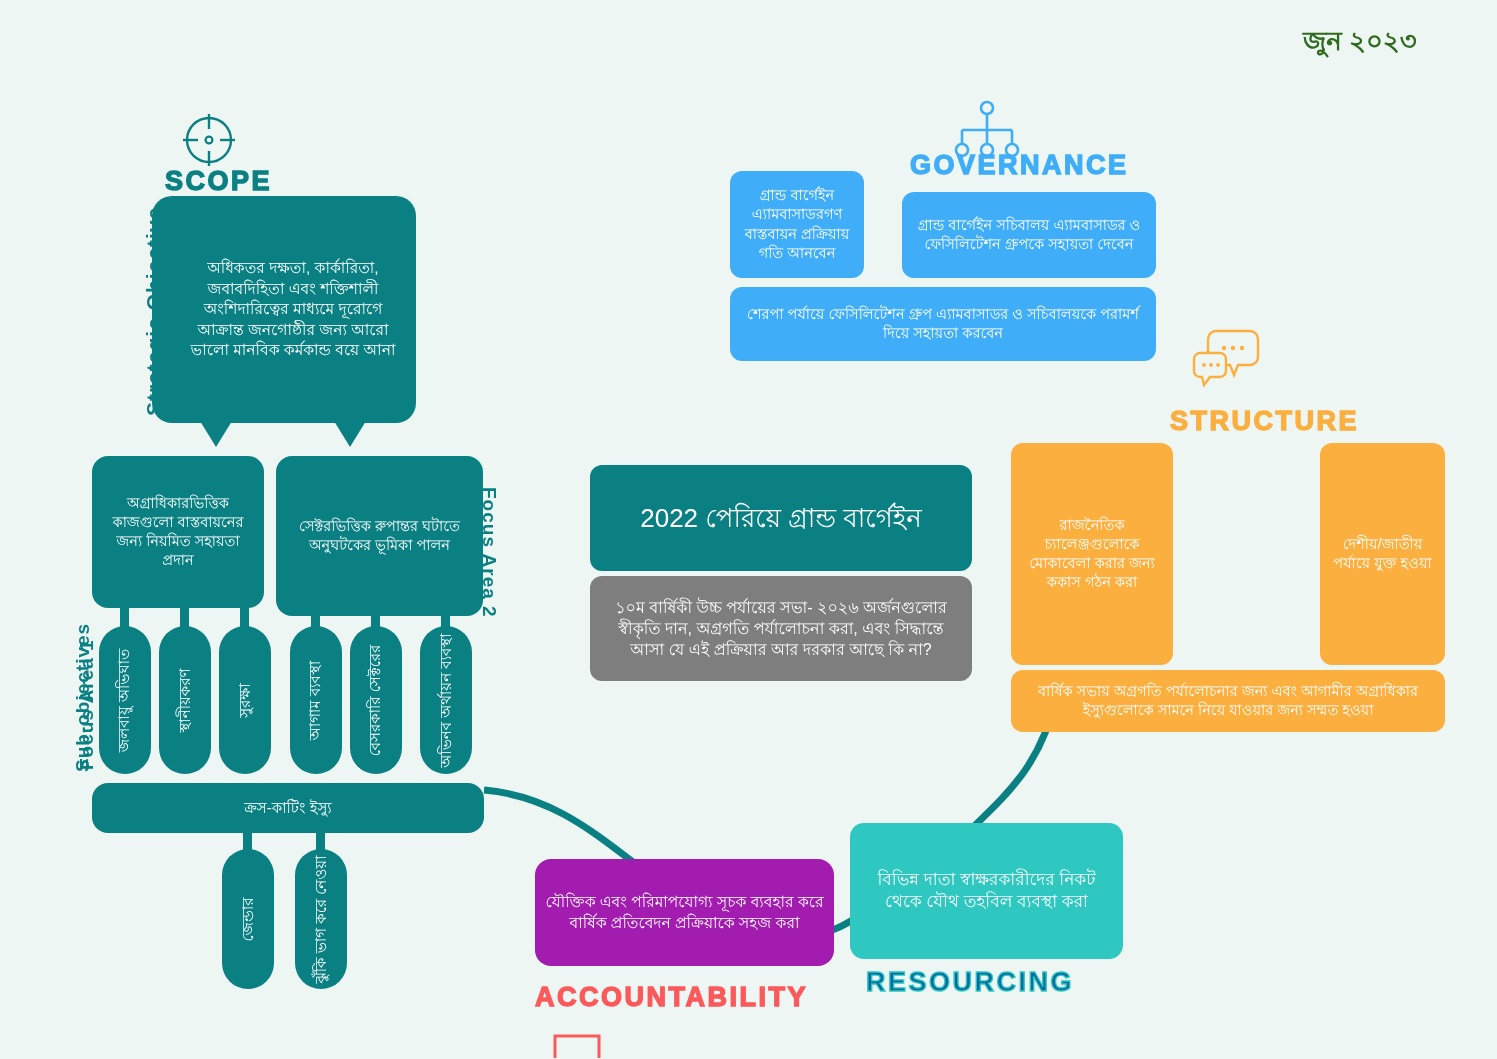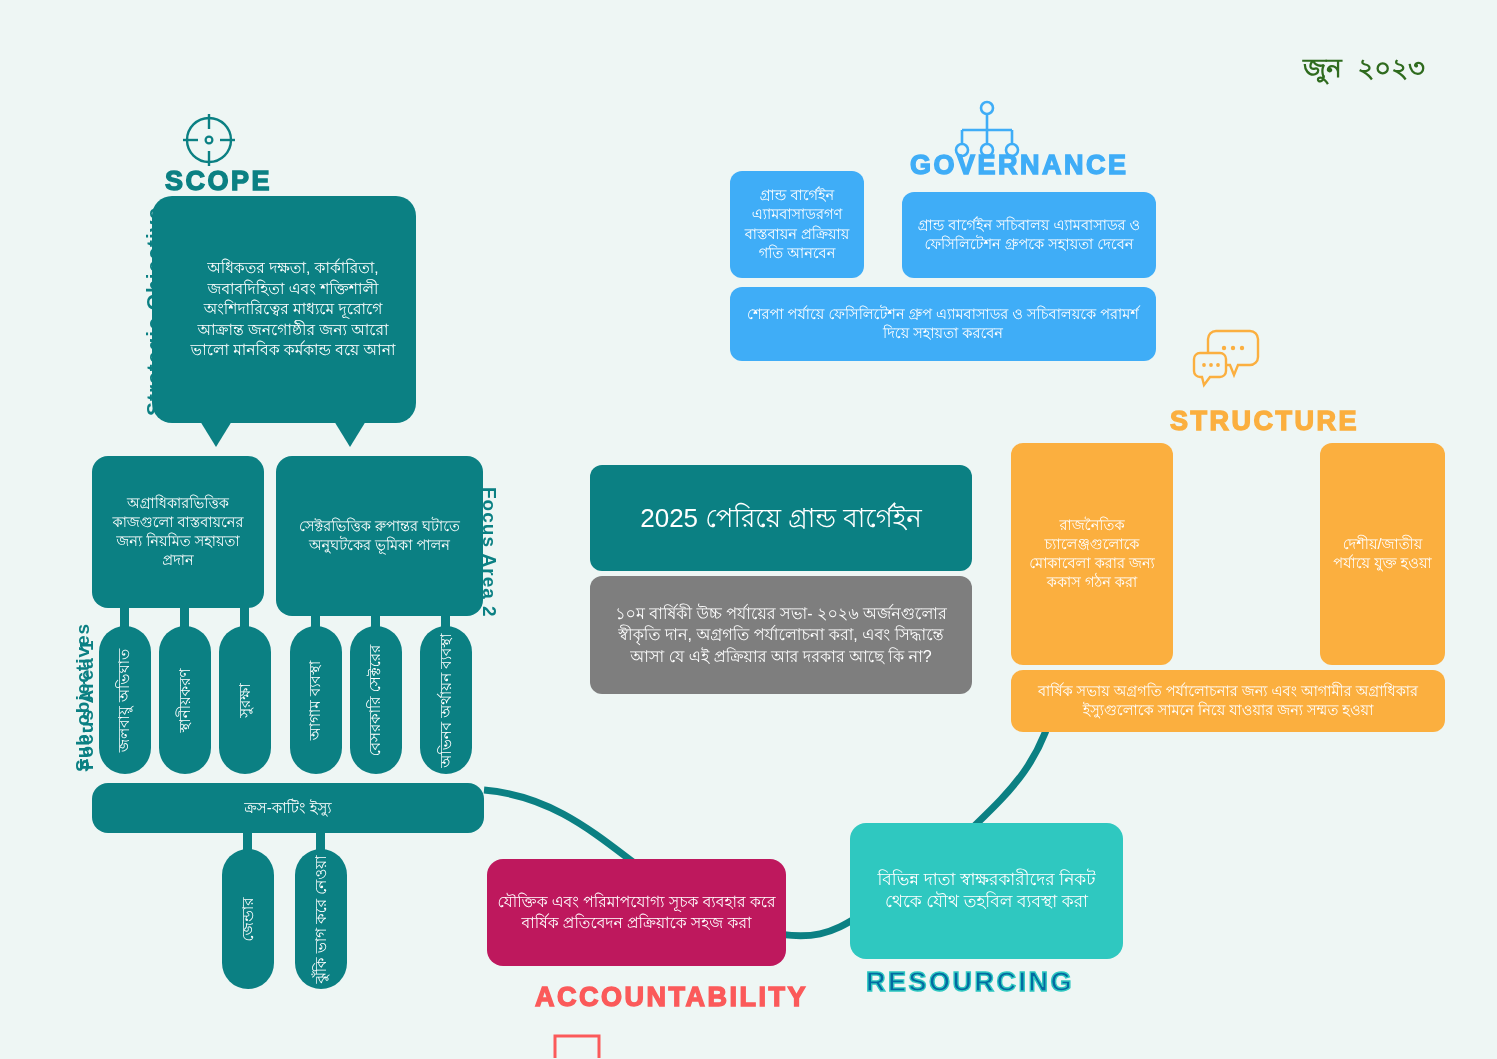--- a/index.html
+++ b/index.html
@@ -14,21 +14,21 @@
 
   
   .box{
     display:flex;align-items:center;justify-content:center;
     text-align:center;color:#fff;line-height:1.32;
     padding:8px 10px;box-sizing:border-box;
   }
   .teal{background:#0b8083;}
   .blue{background:#3fadf7;}
   .orange{background:#fbaf3f;}
-  .red{background:#be185d;}
+  .red{background:#a21caf;margin-left:48px;}
   .turq{background:#2fc8c0;}
   .gray{background:#7e7e7e;}
 
   .r12{border-radius:12px;}
   .r16{border-radius:16px;}
   .r20{border-radius:20px;}
 
   
   .outline-label{
     font-size:27px;letter-spacing:2.5px;font-weight:700;
@@ -71,21 +71,21 @@
     position:absolute;width:0;height:0;
     border-left:16px solid transparent;border-right:16px solid transparent;
     border-top:26px solid #0b8083;
   }
 </style>
 </head>
 <body>
 
 <div class="canvas">
 
-  <div class="date" style="left:1303px;top:48px;font-family:Liberation Mono, monospace;">জুন ২০২৩</div>
+  <div class="date" style="left:1303px;top:21px;">জুন ২০২৩</div>
 
   <svg class="abs" style="left:0;top:0;width:1497px;height:1059px;pointer-events:none;">
     <path d="M484 790 C 600 800, 640 900, 760 930 C 830 948, 845 920, 880 905" stroke="#0b8083" stroke-width="7" fill="none"></path>
     <path d="M1055 700 C 1040 770, 1000 800, 960 840" stroke="#0b8083" stroke-width="7" fill="none"></path>
   </svg>
 
   <svg class="abs" style="left:181px;top:112px;width:56px;height:56px;">
     <circle cx="28" cy="28" r="22" stroke="#0b8083" stroke-width="2.4" fill="none"></circle>
     <circle cx="28" cy="28" r="3.4" stroke="#0b8083" stroke-width="2.2" fill="none"></circle>
     <line x1="28" y1="2" x2="28" y2="17" stroke="#0b8083" stroke-width="2.4"></line>
@@ -157,22 +157,22 @@
     <circle cx="10" cy="50" r="6" stroke="#3fadf7" stroke-width="2.6" fill="none"></circle>
     <circle cx="35" cy="50" r="6" stroke="#3fadf7" stroke-width="2.6" fill="none"></circle>
     <circle cx="60" cy="50" r="6" stroke="#3fadf7" stroke-width="2.6" fill="none"></circle>
   </svg>
   <div class="abs outline-label ol-blue" style="left:910px;top:150px;">GOVERNANCE</div>
 
   <div class="abs box blue r12" style="left:730px;top:171px;width:134px;height:107px;font-size:14.5px;">গ্রান্ড বার্গেইন এ্যামবাসাডরগণ বাস্তবায়ন প্রক্রিয়ায় গতি আনবেন</div>
   <div class="abs box blue r12" style="left:902px;top:192px;width:254px;height:86px;font-size:14.5px;">গ্রান্ড বার্গেইন সচিবালয় এ্যামবাসাডর ও ফেসিলিটেশন গ্রুপকে সহায়তা দেবেন</div>
   <div class="abs box blue r12" style="left:730px;top:287px;width:426px;height:74px;font-size:14.5px;">শেরপা পর্যায়ে ফেসিলিটেশন গ্রুপ এ্যামবাসাডর ও সচিবালয়কে পরামর্শ দিয়ে সহায়তা করবেন</div>
 
-  <div class="abs box teal r12" style="left:590px;top:465px;width:382px;height:106px;font-size:26px;">2025 পেরিয়ে গ্রান্ড বার্গেইন</div>
-  <div class="abs box gray r12" style="left:590px;top:576px;width:382px;height:118px;font-size:16px;">১০ম বার্ষিকী উচ্চ পর্যায়ের সভা- ২০২৬ অর্জনগুলোর স্বীকৃতি দান, অগ্রগতি পর্যালোচনা করা, এবং সিদ্ধান্তে আসা যে এই প্রক্রিয়ার আর দরকার আছে কি না?</div>
+  <div class="abs box teal r12" style="left:590px;top:465px;width:382px;height:106px;font-size:26px;">2022 পেরিয়ে গ্রান্ড বার্গেইন</div>
+  <div class="abs box gray r12" style="left:590px;top:576px;width:382px;height:105px;font-size:16px;">১০ম বার্ষিকী উচ্চ পর্যায়ের সভা- ২০২৬ অর্জনগুলোর স্বীকৃতি দান, অগ্রগতি পর্যালোচনা করা, এবং সিদ্ধান্তে আসা যে এই প্রক্রিয়ার আর দরকার আছে কি না?</div>
 
   <svg class="abs" style="left:1190px;top:325px;width:72px;height:68px;">
     <path d="M26 6 h34 a8 8 0 0 1 8 8 v18 a8 8 0 0 1 -8 8 h-12 l-4 10 l-4 -10 h-14 a8 8 0 0 1 -8 -8 v-18 a8 8 0 0 1 8 -8 z" stroke="#fbaf3f" stroke-width="2.4" fill="none"></path>
     <circle cx="34" cy="23" r="2.2" fill="#fbaf3f"></circle>
     <circle cx="43" cy="23" r="2.2" fill="#fbaf3f"></circle>
     <circle cx="52" cy="23" r="2.2" fill="#fbaf3f"></circle>
     <path d="M10 28 h20 a6 6 0 0 1 6 6 v12 a6 6 0 0 1 -6 6 h-10 l-6 8 l-2 -8 h-2 a6 6 0 0 1 -6 -6 v-12 a6 6 0 0 1 6 -6 z" stroke="#fbaf3f" stroke-width="2.4" fill="#eef6f4"></path>
     <circle cx="14" cy="40" r="1.9" fill="#fbaf3f"></circle>
     <circle cx="21" cy="40" r="1.9" fill="#fbaf3f"></circle>
     <circle cx="28" cy="40" r="1.9" fill="#fbaf3f"></circle>
@@ -182,16 +182,16 @@
   <div class="abs box orange r12" style="left:1011px;top:443px;width:162px;height:222px;font-size:14.5px;">রাজনৈতিক চ্যালেঞ্জগুলোকে মোকাবেলা করার জন্য ককাস গঠন করা</div>
   <div class="abs box orange r12" style="left:1320px;top:443px;width:125px;height:222px;font-size:14.5px;">দেশীয়/জাতীয় পর্যায়ে যুক্ত হওয়া</div>
   <div class="abs box orange r12" style="left:1011px;top:670px;width:434px;height:62px;font-size:14.5px;">বার্ষিক সভায় অগ্রগতি পর্যালোচনার জন্য এবং আগামীর অগ্রাধিকার ইস্যুগুলোকে সামনে নিয়ে যাওয়ার জন্য সম্মত হওয়া</div>
 
   <div class="abs box red r16" style="left:487px;top:859px;width:299px;height:107px;font-size:15.5px;">যৌক্তিক এবং পরিমাপযোগ্য সূচক ব্যবহার করে বার্ষিক প্রতিবেদন প্রক্রিয়াকে সহজ করা</div>
   <div class="abs outline-label ol-red" style="left:535px;top:982px;">ACCOUNTABILITY</div>
   <svg class="abs" style="left:551px;top:1018px;width:54px;height:42px;">
     <path d="M4 40 v-22 h44 v22" stroke="#fb5a5a" stroke-width="3" fill="none"></path>
   </svg>
 
-  <div class="abs box turq r16" style="left:850px;top:823px;width:273px;height:136px;font-size:17px;">বিভিন্ন দাতা স্বাক্ষরকারীদের নিকট থেকে যৌথ তহবিল ব্যবস্থা করা</div>
+  <div class="abs box turq r16" style="left:850px;top:823px;width:273px;height:136px;font-size:17px;border-radius:14px;">বিভিন্ন দাতা স্বাক্ষরকারীদের নিকট থেকে যৌথ তহবিল ব্যবস্থা করা</div>
   <div class="abs outline-label ol-turq" style="left:866px;top:967px;">RESOURCING</div>
 
 </div>
 
 </body></html>

